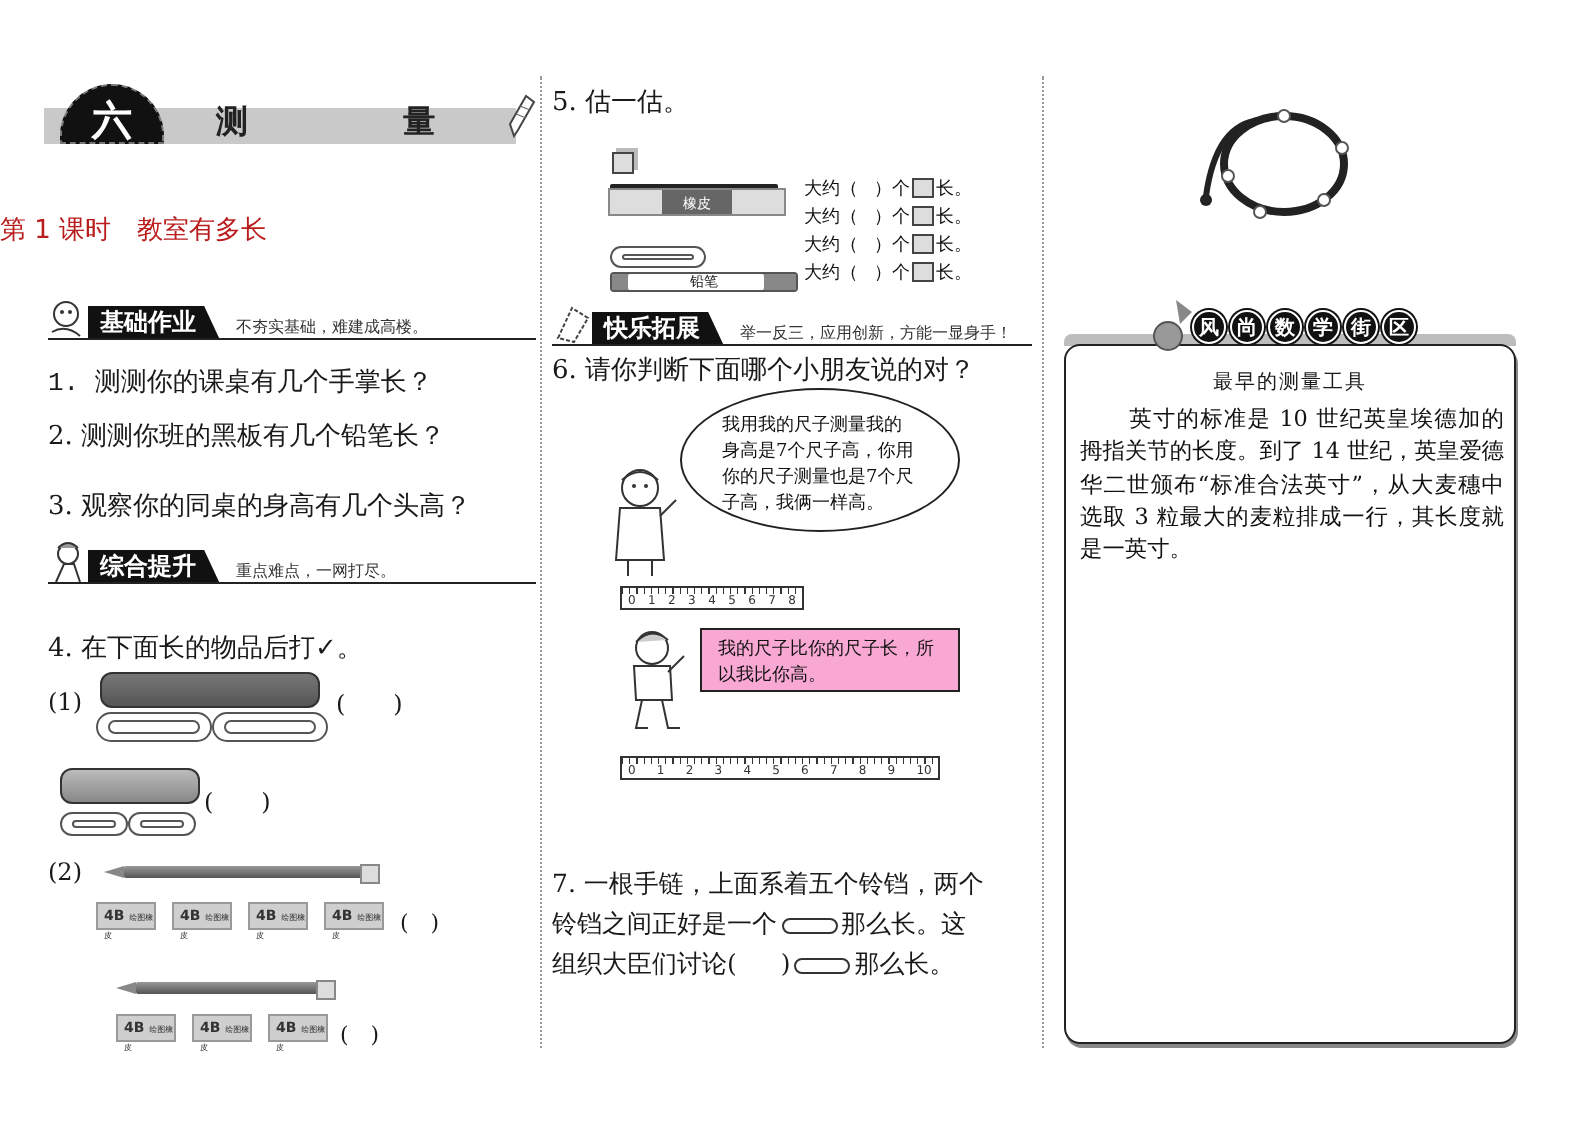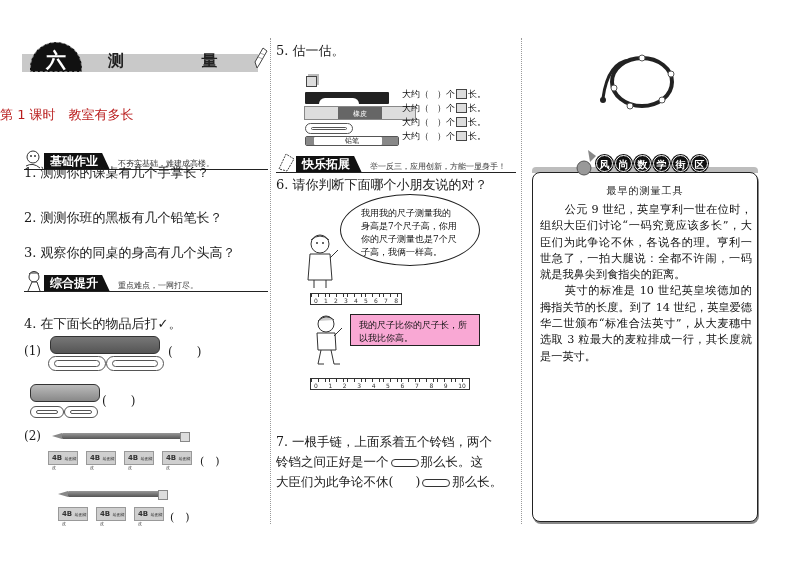--- a/index.html
+++ b/index.html
@@ -74,21 +74,21 @@
   <svg class="mascot" viewBox="0 0 22 22">
     <circle cx="9" cy="9" r="6" fill="#fff" stroke="#333"></circle>
       <circle cx="7" cy="8" r="1" fill="#333"></circle>
       <circle cx="11" cy="8" r="1" fill="#333"></circle>
     <path d="M2 18 Q9 14 16 20" stroke="#333" fill="none"></path>
   </svg>
   <span class="sec-tag">基础作业</span>
   <span class="sec-motto">不夯实基础，难建成高楼。</span>
   <div class="sec-line"></div>
 </div>
-<div class="abs q" style="left:24px;top:164px;">1. 测测你的课桌有几个手掌长？</div>
+<div class="abs q" style="left:24px;top:182px;font-family:Liberation Mono, monospace;">1. 测测你的课桌有几个手掌长？</div>
 <div class="abs q" style="left:24px;top:209px;">2. 测测你班的黑板有几个铅笔长？</div>
 <div class="abs q" style="left:24px;top:244px;">3. 观察你的同桌的身高有几个头高？</div>
 
 <div class="abs sec-head" style="left:24px;top:274px;width:244px;">
   <svg class="mascot" viewBox="0 0 22 22">
     <circle cx="10" cy="7" r="5" fill="#fff" stroke="#333"></circle>
       <path d="M5 4 Q10 -1 15 4" stroke="#333" fill="#999"></path>
     <path d="M4 21 L8 12 L13 12 L16 21" stroke="#333" fill="#fff"></path>
   </svg>
   <span class="sec-tag">综合提升</span>
@@ -124,21 +124,21 @@
   <div class="eraser"><span>4B</span> <small>绘图橡皮</small></div>
   <div class="eraser"><span>4B</span> <small>绘图橡皮</small></div>
 </div>
 <div class="abs q" style="left:170px;top:510px;font-size:11px;">(　)</div>
 
 <div class="abs q" style="left:276px;top:42px;">5. 估一估。</div>
 <div class="abs cube" style="left:306px;top:76px;"></div>
 <div class="abs" style="left:305px;top:92px;width:84px;height:12px;background:#222;border-radius:1px;">
   <div style="position:absolute;left:14px;top:6px;width:40px;height:6px;background:#fff;border-radius:20px 20px 0 0;"></div>
 </div>
-<div class="abs" style="left:304px;top:106px;width:112px;height:14px;background:linear-gradient(90deg,#ddd 0 30%,#666 30% 70%,#ddd 70%);border:1px solid #888;font:7px 'DejaVu Serif',serif;color:#fff;text-align:center;line-height:14px;">橡皮</div>
+<div class="abs" style="left:304px;top:94px;width:89px;height:14px;background:linear-gradient(90deg,#ddd 0 30%,#666 30% 70%,#ddd 70%);border:1px solid #888;font:7px 'DejaVu Serif',serif;color:#fff;text-align:center;line-height:14px;">橡皮</div>
 <div class="abs clip" style="left:305px;top:123px;width:48px;height:11px;"></div>
 <div class="abs" style="left:305px;top:136px;width:94px;height:10px;background:#fff;border:1px solid #555;border-radius:2px;font:7px 'DejaVu Serif',serif;text-align:center;line-height:9px;box-shadow:inset 8px 0 0 #888, inset -16px 0 0 #888;">铅笔</div>
 
 <div class="abs" style="left:402px;top:88px;display:flex;flex-direction:column;gap:2px;">
   <div class="est-row">
     <span>大约（</span>
       <span class="paren" style="width:8px"></span>
       <span>）个</span>
       <span class="est-box"></span>
       <span>长。</span>
@@ -219,21 +219,21 @@
     <span>9</span>
     <span>10</span>
 </div>
 
 <div class="abs q" style="left:276px;top:432px;font-size:12.5px;line-height:20px;">
   <div>7. 一根手链，上面系着五个铃铛，两个</div>
   <div>
     <span>铃铛之间正好是一个</span><span style="display:inline-block;width:28px;height:8px;border:1.3px solid #333;border-radius:5px;vertical-align:middle;margin:0 2px;"></span><span>那么长。这</span>
   </div>
   <div>
-    <span>大臣们为此争论不休(</span><span style="display:inline-block;width:22px;"></span><span>)</span><span style="display:inline-block;width:28px;height:8px;border:1.3px solid #333;border-radius:5px;vertical-align:middle;margin:0 2px;"></span><span>那么长。</span>
+    <span>组织大臣们讨论(</span><span style="display:inline-block;width:22px;"></span><span>)</span><span style="display:inline-block;width:28px;height:8px;border:1.3px solid #333;border-radius:5px;vertical-align:middle;margin:0 2px;"></span><span>那么长。</span>
   </div>
 </div>
 
 <svg class="abs" style="left:590px;top:42px;" width="90" height="80" viewBox="0 0 90 80">
   <ellipse cx="52" cy="40" rx="30" ry="24" fill="none" stroke="#222" stroke-width="4"></ellipse>
   <path d="M40 18 Q18 20 13 56" fill="none" stroke="#222" stroke-width="3"></path>
   <circle cx="13" cy="58" r="3" fill="#222"></circle>
   <g fill="#fff" stroke="#555" stroke-width="1">
     <circle cx="52" cy="16" r="3"></circle>
       <circle cx="81" cy="32" r="3"></circle>
@@ -252,15 +252,14 @@
 <div class="abs corner-title">
   <span>风</span>
   <span>尚</span>
   <span>数</span>
   <span>学</span>
   <span>街</span>
   <span>区</span>
 </div>
 <div class="abs article-title">最早的测量工具</div>
 <div class="abs article">
-  <p>公元 9 世纪，英皇亨利一世在位时，组织大臣们讨论“一码究竟应该多长”，大臣们为此争论不休，各说各的理。亨利一世急了，一拍大腿说：全都不许闹，一码就是我鼻尖到食指尖的距离。</p>
   <p>英寸的标准是 10 世纪英皇埃德加的拇指关节的长度。到了 14 世纪，英皇爱德华二世颁布“标准合法英寸”，从大麦穗中选取 3 粒最大的麦粒排成一行，其长度就是一英寸。</p>
 </div>
 
 </body></html>

